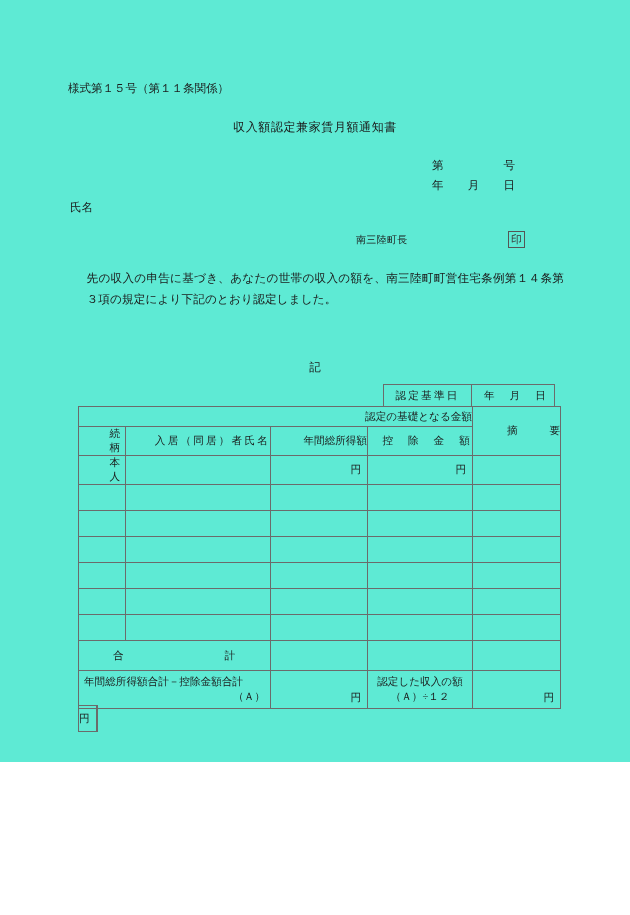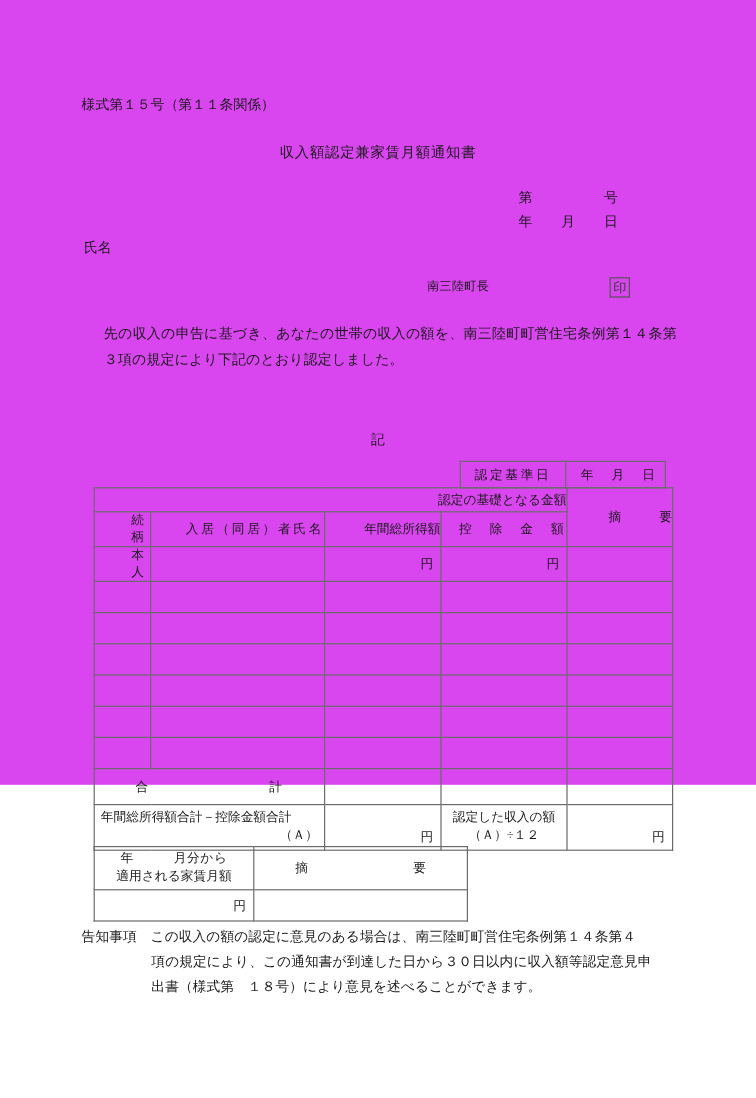--- a/index.html
+++ b/index.html
@@ -15,22 +15,22 @@
     font-family: "Liberation Serif", "DejaVu Serif", serif;
     color: #1a1a1a;
     font-size: 11px;
     overflow: hidden;
   }
 
   .page {
     position: absolute;
     left: 0; top: 0;
     width: 630px;
-    height: 654px;
-    background: #d946ef;
+    height: 762px;
+    background: #5eead4;
   }
 
   
   .t { position: absolute; white-space: pre; line-height: 1.05; }
 
   
   .form-no {
     left: 68px;
     top: 82px;
     font-size: 11.5px;
@@ -342,37 +342,20 @@
           <span class="l2">（Ａ）÷１２</span>
         </td>
         <td class="yen-right">円</td>
       </tr>
     </tbody>
   </table>
 
   <table class="tbl-rent">
     <tbody>
       <tr>
-        <td class="rent-label">
-          <span class="l1">年　　　月分から</span>
-          <span class="l2">適用される家賃月額</span>
-        </td>
-        <td class="rent-note-head">
-          <span class="inner">
-            <span>摘</span>
-            <span>要</span>
-          </span>
-        </td>
-      </tr>
-      <tr>
         <td class="rent-yen">円</td>
         <td class="rent-note-body"></td>
       </tr>
     </tbody>
   </table>
 
-  <div class="notice">
-    <span class="n-line">告知事項　この収入の額の認定に意見のある場合は、南三陸町町営住宅条例第１４条第４</span>
-    <span class="n-line ind">項の規定により、この通知書が到達した日から３０日以内に収入額等認定意見申</span>
-    <span class="n-line ind">出書（様式第　１８号）により意見を述べることができます。</span>
-  </div>
 
 </div>
 
 </body></html>

